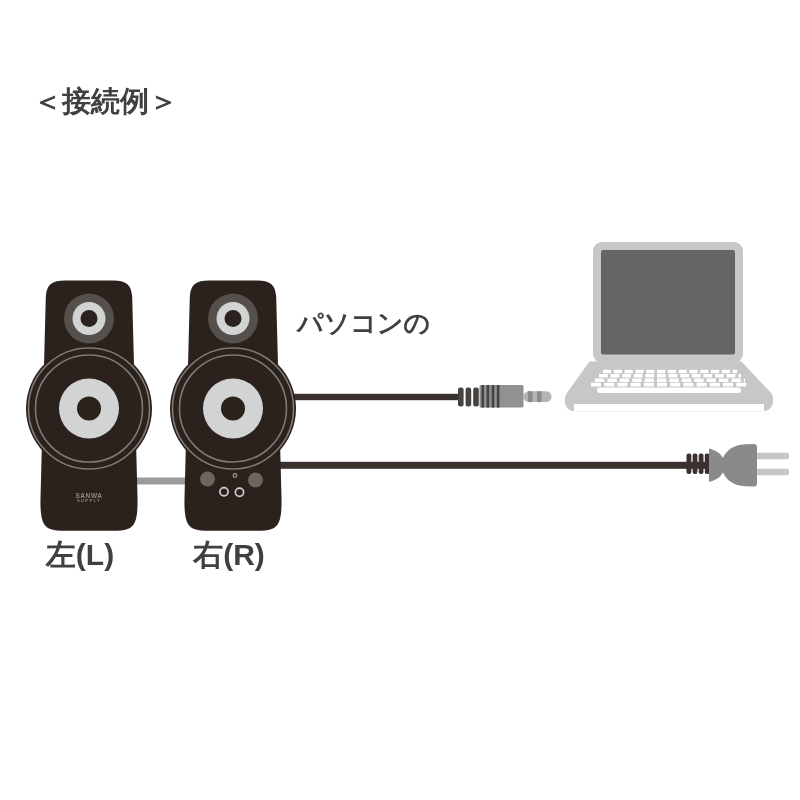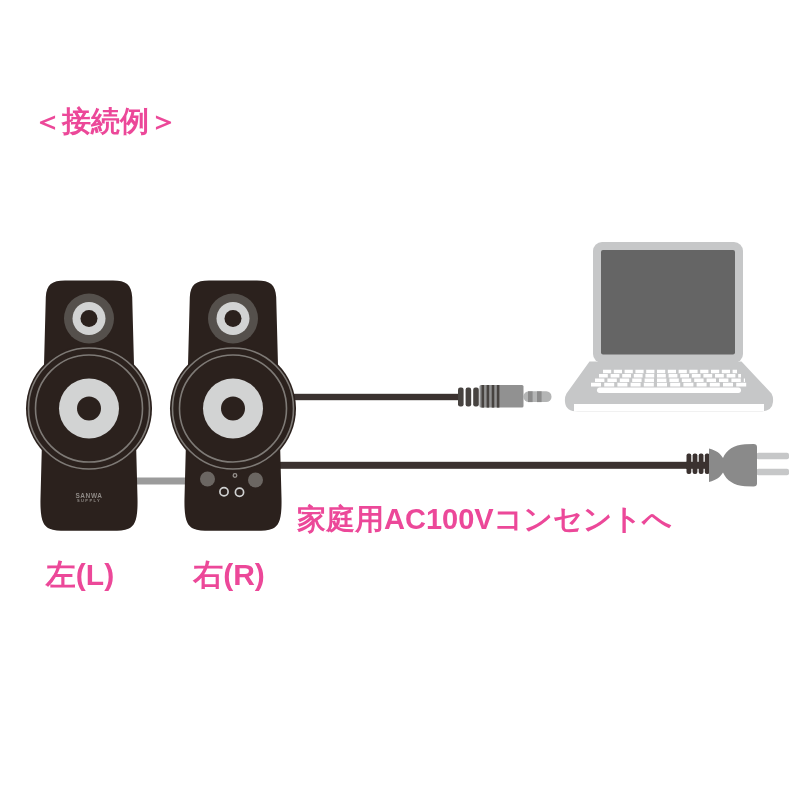--- a/index.html
+++ b/index.html
@@ -7,25 +7,24 @@
     width:800px;height:800px;
     background:#ffffff;
     font-family:"Liberation Sans","DejaVu Sans",sans-serif;
     position:relative;
     overflow:hidden;
   }
   .canvas{position:absolute;left:0;top:0;width:800px;height:800px;}
   svg.gfx{position:absolute;left:0;top:0;}
   .txt{
     position:absolute;
-    color:#ec4899;
+    color:#404040;
     font-weight:700;
     white-space:nowrap;
     line-height:1;
-    margin-top:20px;
   }
   .title{left:33px;top:87px;font-size:29px;letter-spacing:0px;}
   .ann-headphone{left:297px;top:306px;font-size:26px;line-height:35px;}
   .ann-power{left:297px;top:485px;font-size:29px;}
   .spk-label{top:540px;font-size:30px;text-align:center;width:110px;}
   .label-left{left:25px;}
   .label-right{left:174px;}
   .logo{
     position:absolute;left:68px;top:492px;width:42px;
     text-align:center;color:#8f8a86;font-weight:700;line-height:1.1;
@@ -139,23 +138,23 @@
         <circle cx="2" cy="475.5" r="1.8" fill="none" stroke="#95908c" stroke-width="1.3"></circle>
         <circle cx="-9" cy="491.8" r="4.1" fill="none" stroke="#cfd0d0" stroke-width="1.7"></circle>
         <circle cx="6.5" cy="492.3" r="4.1" fill="none" stroke="#cfd0d0" stroke-width="1.7"></circle>
       </g>
     </g>
   </svg>
 
   <div class="txt title">＜接続例＞</div>
 
   <div class="txt ann-headphone">
+    <div>パソコンの</div>
   </div>
 
-  <div class="txt ann-power">家庭用AC100Vコンセントへ</div>
 
   <div class="txt spk-label label-right">右(R)</div>
 
   <div class="txt spk-label label-left">左(L)</div>
 
   <div class="logo">
     <div class="logo-main">SANWA</div>
     <div class="logo-sub">SUPPLY</div>
   </div>
 

